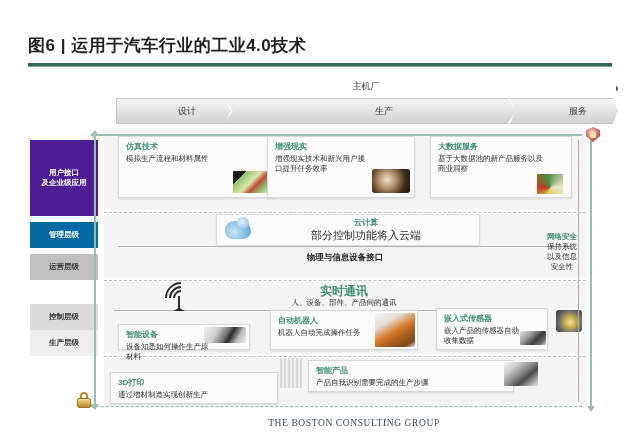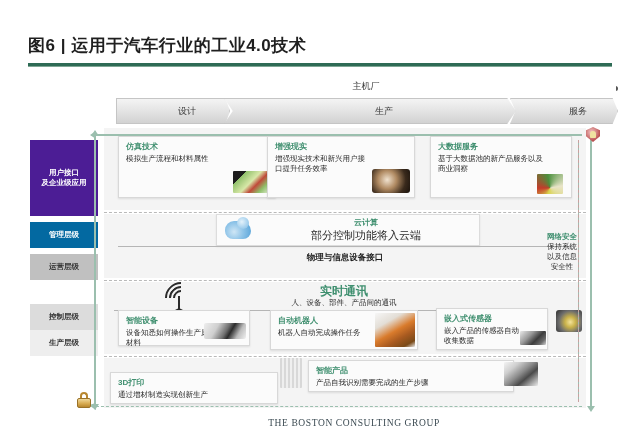--- a/index.html
+++ b/index.html
@@ -219,21 +219,21 @@
         <span class="arc a1"></span>
         <span class="arc a2"></span>
         <span class="arc a3"></span>
       </div>
       <div class="rt-txt">
         <div class="rt-t">实时通讯</div>
         <div class="rt-b">人、设备、部件、产品间的通讯</div>
       </div>
     </div>
 
-    <div class="card" style="left:14px;top:182px;width:132px;height:36px;">
+    <div class="card" style="left:14px;top:196px;width:132px;height:26px;">
       <div class="c-title">智能设备</div>
       <div class="c-body" style="width:86px">设备知悉如何操作生产原材料</div>
       <div class="c-img th-dev" style="right:3px;bottom:6px;width:42px;height:16px;border-radius:2px;"></div>
     </div>
 
     <div class="card" style="left:166px;top:182px;width:148px;height:40px;">
       <div class="c-title">自动机器人</div>
       <div class="c-body" style="width:104px">机器人自动完成操作任务</div>
       <div class="c-img th-rob" style="right:2px;bottom:2px;width:40px;height:34px;"></div>
     </div>

